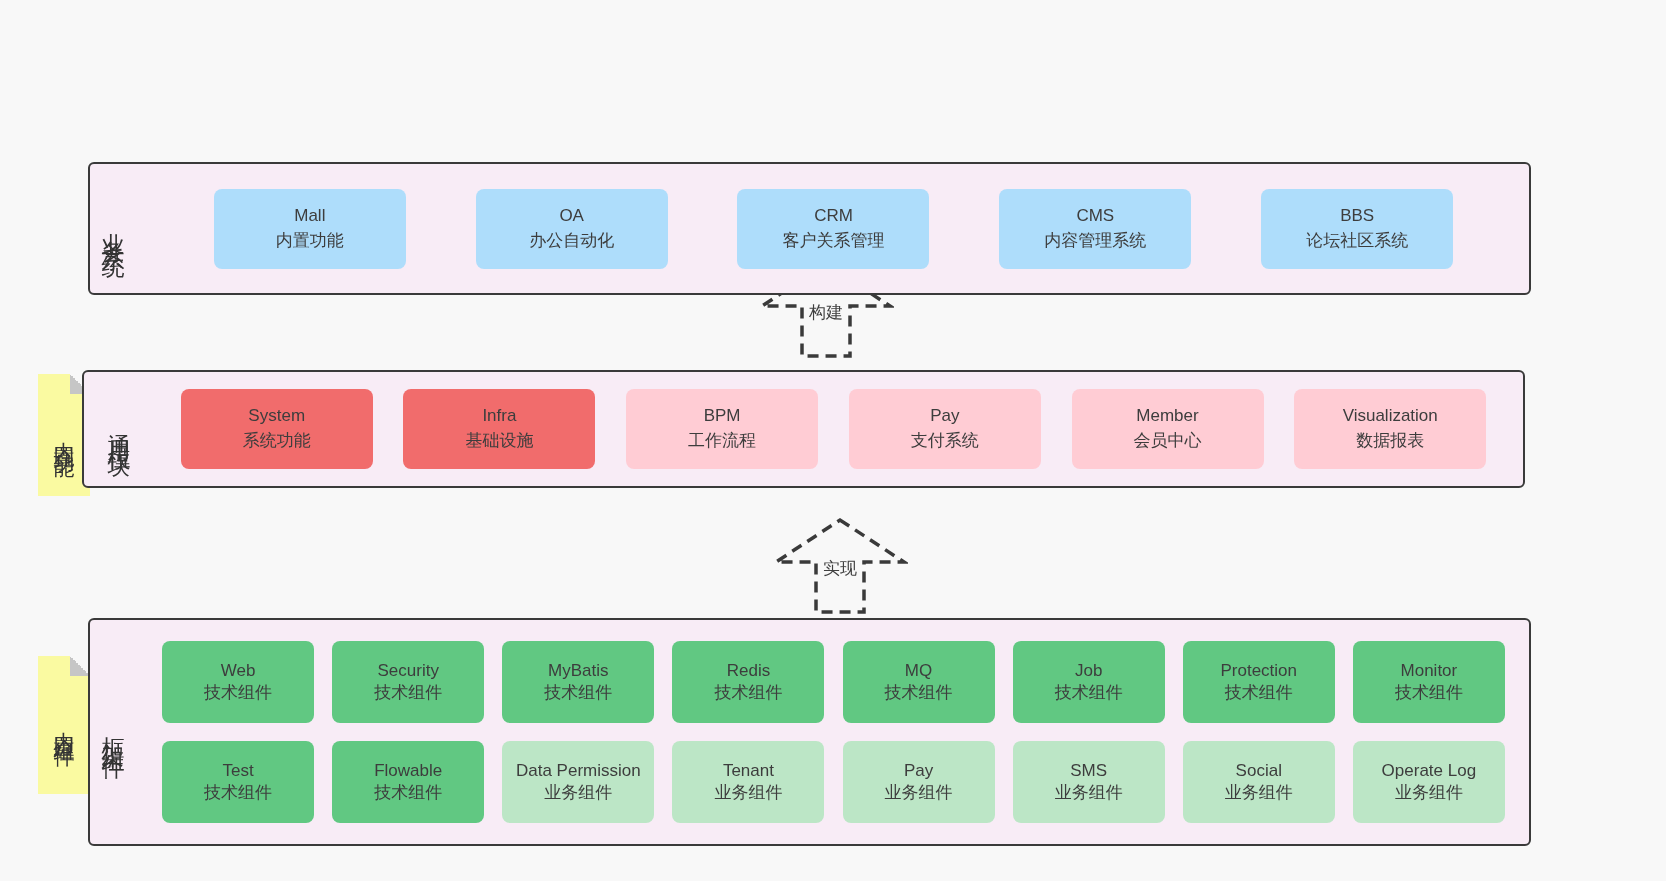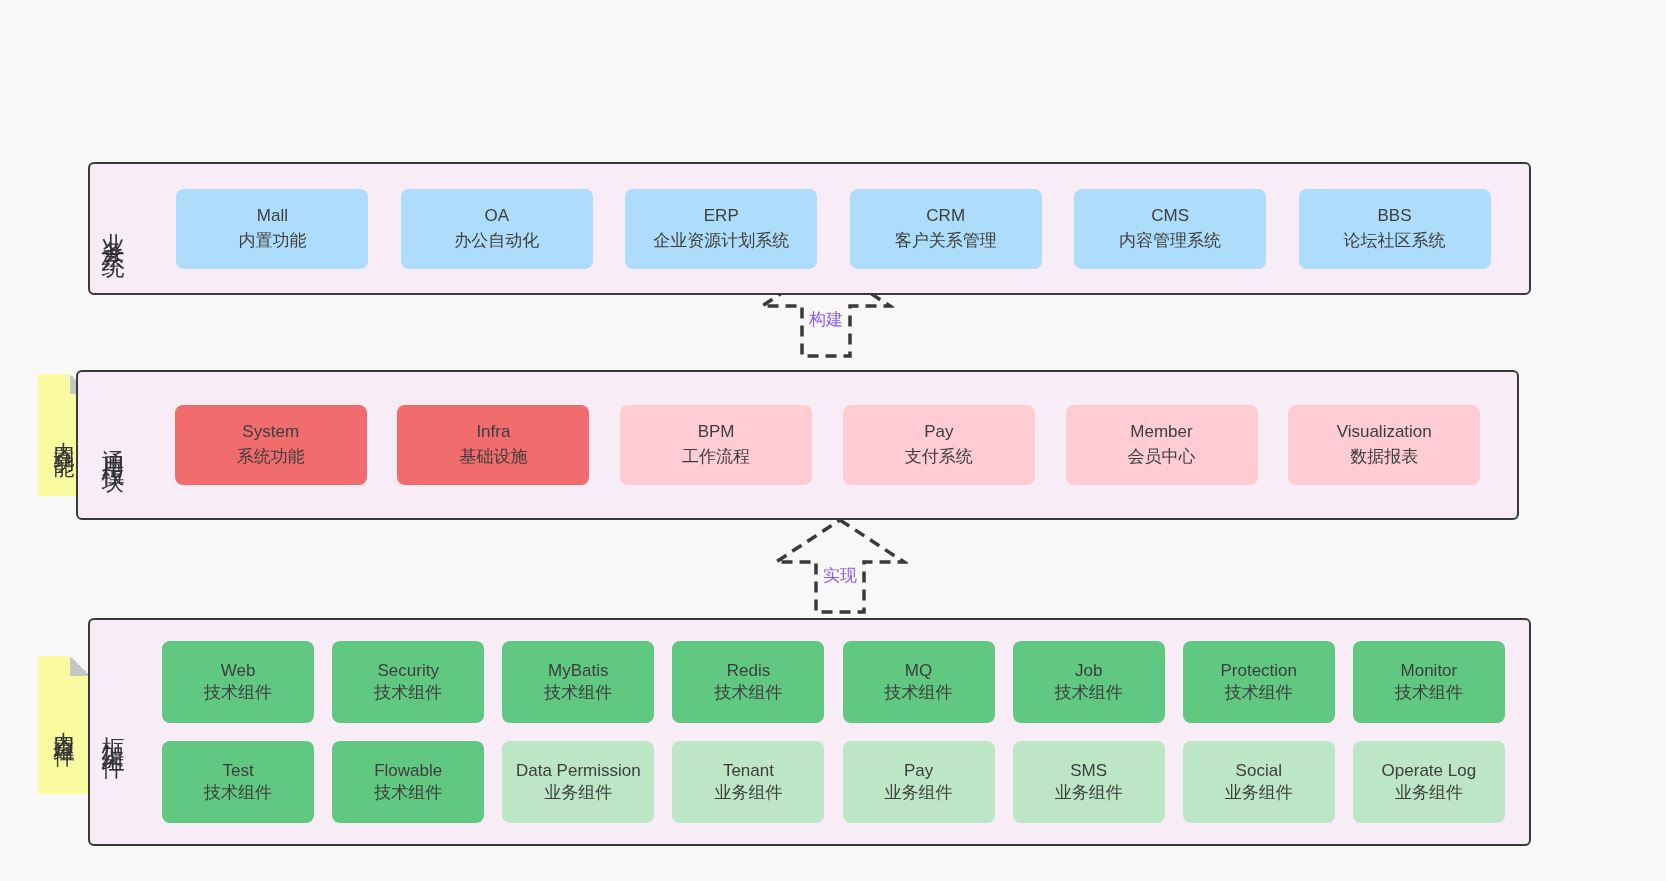--- a/index.html
+++ b/index.html
@@ -14,21 +14,21 @@
     position:absolute;
     background:#f8ecf6;
     border:2px solid #3a3a3a;
     border-radius:6px;
     display:flex;
     align-items:stretch;
     box-sizing:border-box;
     z-index:2;
   }
   #layer-business{left:88px;top:122px;width:1443px;height:133px;margin-top:40px;}
-  #layer-modules{left:76px;top:370px;width:1443px;height:150px;padding-left:12px;}
+  #layer-modules{left:82px;top:370px;width:1443px;height:118px;padding-left:12px;}
   #layer-components{left:88px;top:618px;width:1443px;height:228px;justify-content:flex-end;}
 
   .layer-label{
     width:48px;
     display:flex;align-items:center;justify-content:center;
     flex:0 0 48px;
   }
   .v-text{
     writing-mode:vertical-rl;
     text-orientation:upright;
@@ -106,44 +106,39 @@
   #arrow-build{left:758px;top:260px;}
   #arrow-implement{left:772px;top:516px;}
   .arrow svg{display:block;width:136px;height:100px;}
   .arrow-label{
     position:absolute;
     left:50%;top:40px;
     transform:translateX(-50%);
     background:#f8f8f8;
     padding:1px 3px;
     font-size:17px;
-    color:#8b5cf6;
+    color:#404040;
     white-space:nowrap;
-    margin-top:7px;
   }
 </style>
 </head>
 <body>
 
 <div class="layer" id="layer-business">
   <div class="layer-label">
     <span class="v-text">业务系统</span>
   </div>
   <div class="box-area">
     <div class="box v-blue">
       <span class="box-name">Mall</span>
       <span class="box-desc">内置功能</span>
     </div>
     <div class="box v-blue">
       <span class="box-name">OA</span>
       <span class="box-desc">办公自动化</span>
-    </div>
-    <div class="box v-blue">
-      <span class="box-name">ERP</span>
-      <span class="box-desc">企业资源计划系统</span>
     </div>
     <div class="box v-blue">
       <span class="box-name">CRM</span>
       <span class="box-desc">客户关系管理</span>
     </div>
     <div class="box v-blue">
       <span class="box-name">CMS</span>
       <span class="box-desc">内容管理系统</span>
     </div>
     <div class="box v-blue">

